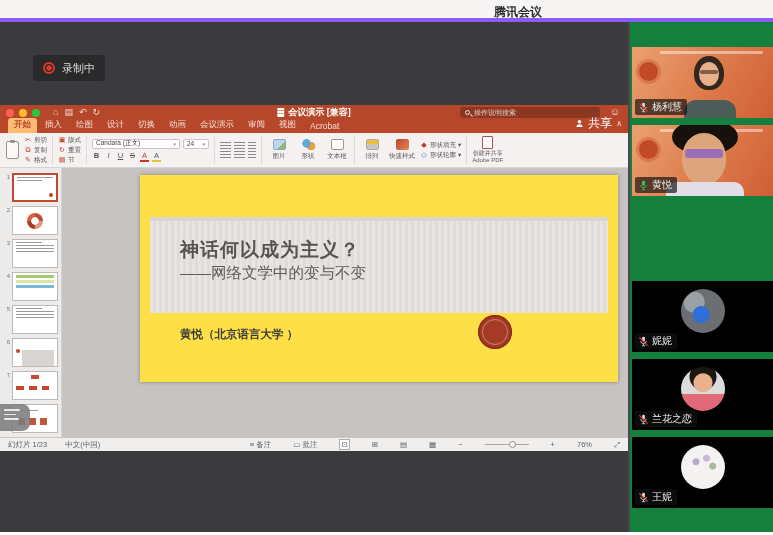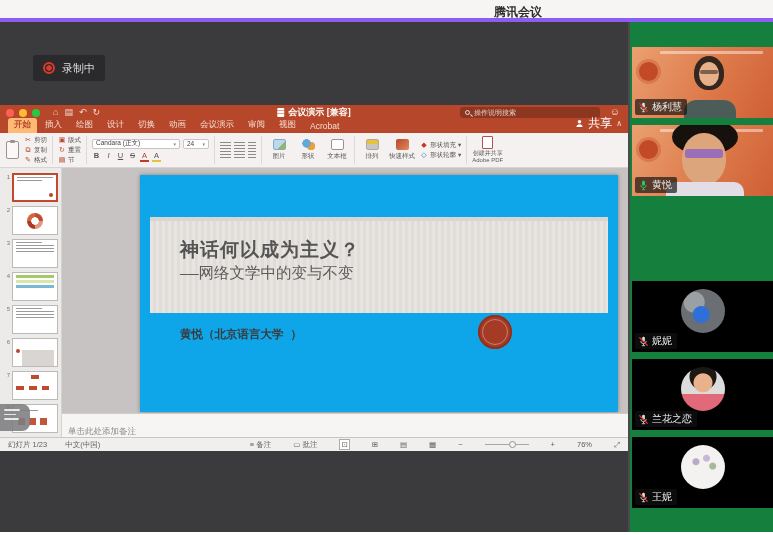--- a/index.html
+++ b/index.html
@@ -89,21 +89,21 @@
   .m7 .bx { position:absolute; width:8px; height:4px; background:#c0492f; }
   .m7 .b0 { left:50%; transform:translateX(-50%); top:3px; }
   .m7 .b1 { left:3px; top:14px; } .m7 .b2 { left:16px; top:14px; } .m7 .b3 { left:29px; top:14px; width:7px; }
   .m8 .bx { position:absolute; width:7px; height:7px; background:#c0573a; top:13px; }
   .m8 .b1 { left:5px; } .m8 .b2 { left:16px; } .m8 .b3 { left:27px; }
   .m8 .cap { position:absolute; left:5px; top:5px; height:1px; width:20px; background:#999; }
   .float-ov { position:absolute; left:0; top:236px; width:30px; height:27px; background:rgba(125,125,128,.88); border-radius:0 8px 8px 0; z-index:5; padding:5px 4px; }
   .float-ov i { display:block; height:1.5px; background:rgba(255,255,255,.8); margin-bottom:3px; border-radius:1px; }
 
   .canvas { flex:1; position:relative; background:#c7c3c2; }
-  .slide { position:absolute; left:78px; top:7px; width:478px; height:237px; background:#0ea5e9; box-shadow:0 0 4px rgba(0,0,0,.35);font-family:Liberation Mono, monospace; }
+  .slide { position:absolute; left:78px; top:7px; width:478px; height:207px; background:#fde047; box-shadow:0 0 4px rgba(0,0,0,.35); }
   .band { position:absolute; left:10px; right:10px; top:42px; height:96px; background:repeating-linear-gradient(90deg,#e7e4e1 0 3px,#e0ddd9 3px 6px); border-top:4px solid #d9d5d1; padding:16px 0 0 30px; }
   .slide-title { font-size:19px; color:#545454; font-weight:bold; letter-spacing:1px; }
   .slide-subtitle { font-size:15.5px; color:#5c5c5c; margin-top:0; }
   .slide-author { position:absolute; left:40px; top:152px; font-size:11.5px; color:#3a3a3a; font-weight:bold; }
   .seal { position:absolute; left:338px; top:140px; width:34px; height:34px; border-radius:50%; background:#a63b25; box-shadow:inset 0 0 0 2px #93301c; }
   .seal::after { content:""; position:absolute; inset:4px; border:1px solid rgba(255,255,255,.35); border-radius:50%; }
   .notes { position:absolute; left:0; right:0; bottom:0; height:24px; background:#f7f5f4; border-top:1px solid #cfcccb; padding:6px 0 0 6px; }
   .notes span { font-size:8.5px; color:#8d8a88; }
 
   
@@ -390,23 +390,20 @@
 
         <div class="canvas">
           <div class="slide">
             <div class="band">
               <div class="slide-title">神话何以成为主义？</div>
               <div class="slide-subtitle">——网络文学中的变与不变</div>
             </div>
             <div class="slide-author">黄悦（北京语言大学 ）</div>
             <div class="seal"></div>
           </div>
-          <div class="notes">
-            <span>单击此处添加备注</span>
-          </div>
         </div>
       </div>
 
       <div class="ppt-status">
         <span class="lft">
           <span>幻灯片 1/23</span>
           <span>中文(中国)</span>
         </span>
         <span class="rgt">
           <span class="sico">≡ <span>备注</span></span>

